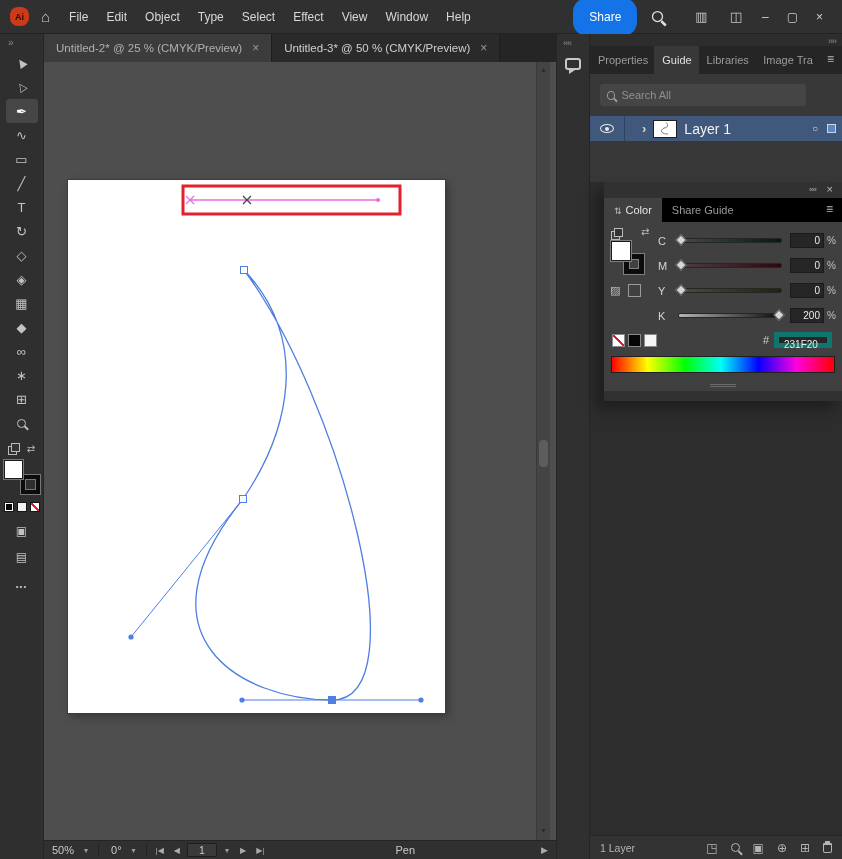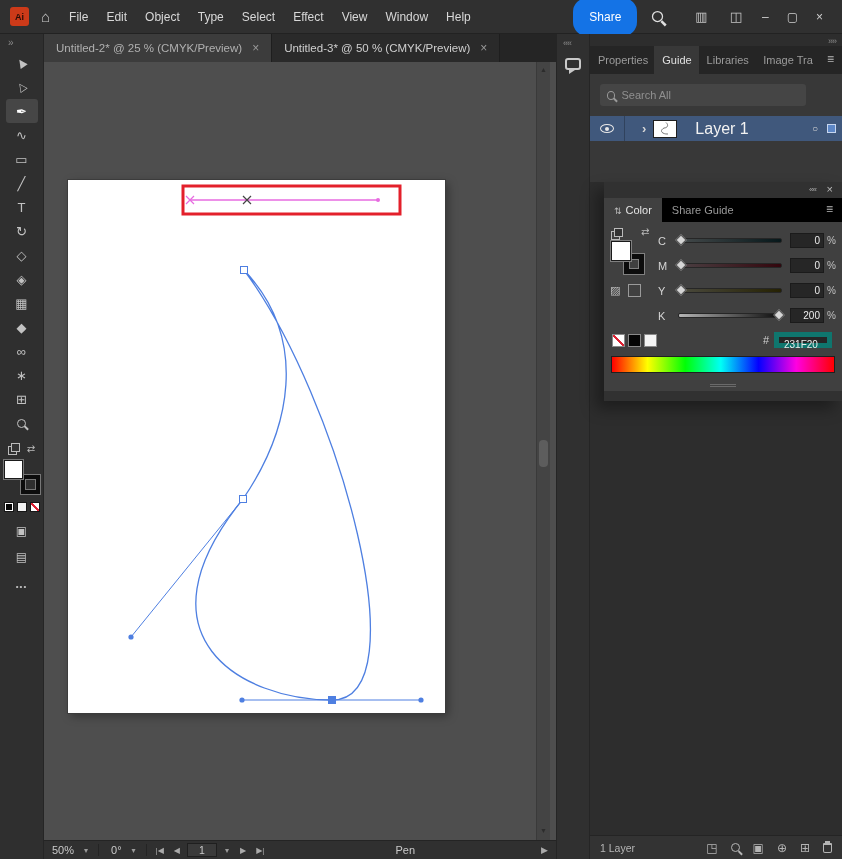--- a/index.html
+++ b/index.html
@@ -4,21 +4,21 @@
 <style>
   * { box-sizing: border-box; margin: 0; padding: 0; }
   html,body { width:842px; height:859px; background:#2e2e2e; overflow:hidden;
     font-family:"Liberation Sans","DejaVu Sans",sans-serif; }
   .app { position:relative; width:842px; height:859px; background:#2e2e2e; color:#cfcfcf; }
 
   
   .menubar { position:absolute; left:0; top:0; width:842px; height:34px; background:#303030;
     display:flex; align-items:center; padding:0 10px; border-bottom:1px solid #222; }
   .app-icon { width:19px; height:19px; background:#cc3a19; color:#2a0c05; font-weight:bold;
-    font-size:9px; border-radius:3px; display:grid; place-items:center; }
+    font-size:9px; border-radius:8px; display:grid; place-items:center; }
   .home-icon { font-size:15px; color:#c9c9c9; margin:0 10px 0 12px; }
   .menu-item { font-size:12px; color:#d8d8d8; padding:0 9px; line-height:34px; }
   .mb-spacer { flex:1; }
   .share-btn { background:#1473e6; color:#fff; font-size:12px; padding:12px 16px; border-radius:14px; margin-right:16px; }
   .mb-search { color:#e0e0e0; margin-right:22px; transform:scale(1.25); }
   .ws-icon { font-size:13px; color:#c4c4c4; margin:0 11px; }
   .win-btn { font-size:12px; color:#cfcfcf; margin:0 9px; }
 
   
   .mag { display:inline-block; width:9px; height:9px; border:1.5px solid currentColor; border-radius:50%; position:relative; }
@@ -107,21 +107,21 @@
   .search-wrap { position:absolute; top:10px; left:10px; right:36px; height:22px; background:#454545;
     border-radius:3px; display:flex; align-items:center; padding:0 7px; color:#9a9a9a; }
   .search-input { background:transparent; border:none; outline:none; color:#ddd; font-size:11px; width:100%; margin-left:6px; }
   .search-input::placeholder { color:#909090; }
   .funnel-wrap { position:absolute; right:10px; top:16px; }
   .layer-row { position:absolute; top:42px; left:0; right:0; height:25px; background:#40587c;
     display:flex; align-items:center; padding-left:10px; }
   .lock-col { width:16px; height:100%; border-left:1px solid rgba(0,0,0,.25); margin-left:10px; }
   .row-expand { color:#d7d7d7; font-size:13px; font-weight:bold; margin-left:2px; }
   .layer-thumb { width:24px; height:18px; background:#fff; border:1px solid #1f1f1f; margin-left:7px; flex:none; }
-  .layer-name { color:#f2f2f2; font-size:16px; margin-left:18px; }
+  .layer-name { color:#f2f2f2; font-size:14px; margin-left:7px; }
   .target { margin-left:auto; color:#d5d5d5; font-size:10px; margin-right:9px; }
   .sel-chip { width:9px; height:9px; background:#5d87c7; border:1px solid #c7d6ef; margin-right:6px; flex:none; }
 
   
   .color-panel { position:absolute; top:148px; left:14px; right:0; height:219px; background:#313131;
     box-shadow:-8px 8px 14px rgba(0,0,0,.35); }
   .cp-collapse { position:absolute; right:26px; top:3px; font-size:8px; color:#aaa; letter-spacing:-1px; }
   .cp-close { position:absolute; right:9px; top:1px; font-size:11px; color:#bbb; }
   .cp-tabs { position:absolute; top:16px; left:0; right:0; height:24px; background:#000000; display:flex; }
   .cp-tab { padding:0 10px; line-height:24px; font-size:11px; color:#999; white-space:nowrap; }

